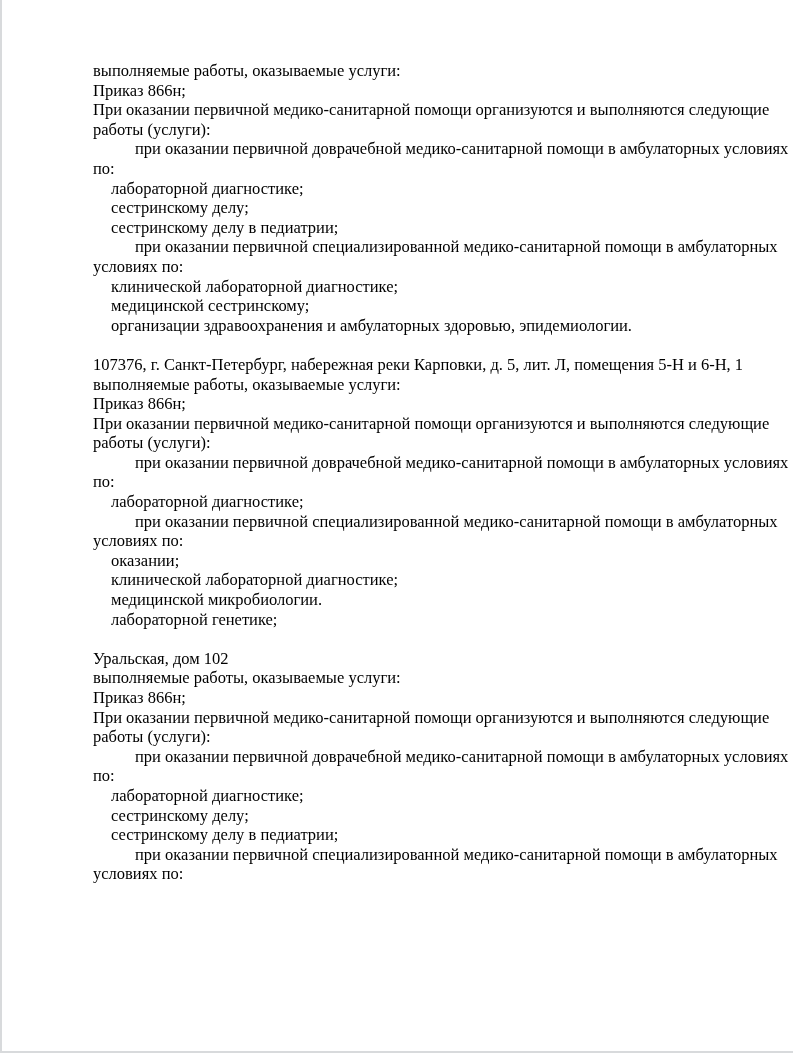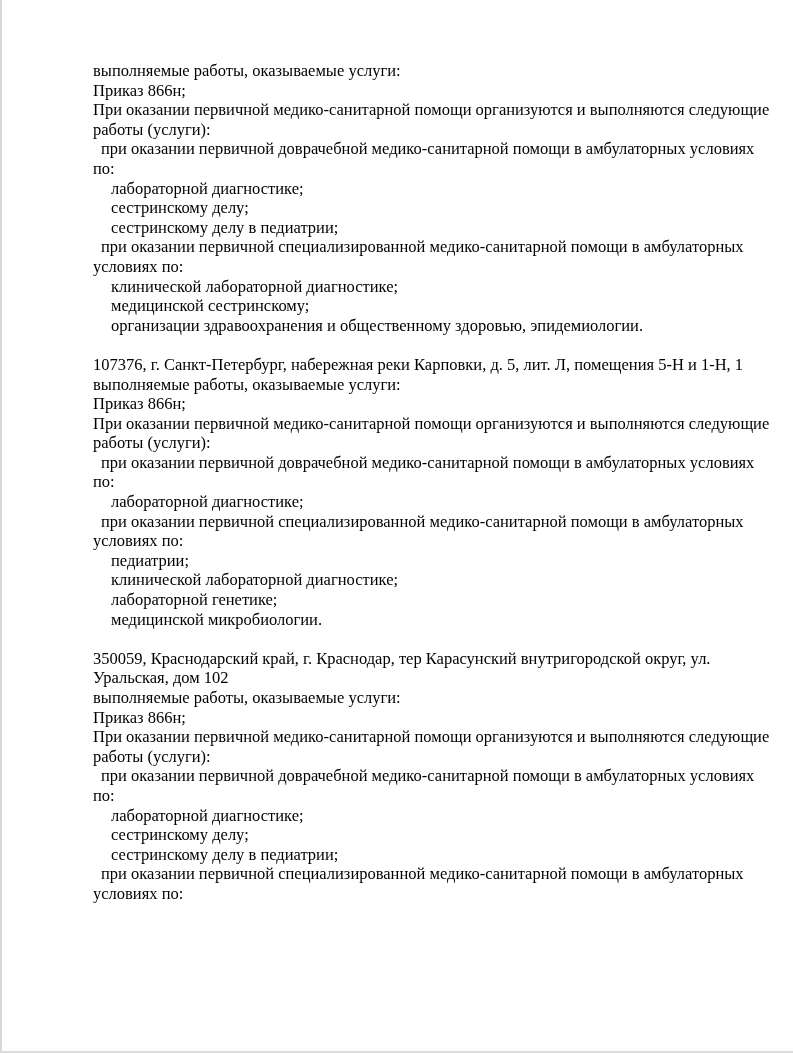--- a/index.html
+++ b/index.html
@@ -22,21 +22,21 @@
     padding: 61px 33px 0 91px;
     font-family: Liberation Serif, serif;
     font-size: 16.5px;
     line-height: 19.6px;
     color: #000000;
   }
   .section { margin: 0; }
   .section + .section { margin-top: 19.6px; }
   .line { white-space: pre; }
   .indent-0 { padding-left: 0; }
-  .indent-1 { padding-left: 8px; }
+  .indent-1 { padding-left: 8px; margin-left: 34px; }
   .indent-2 { padding-left: 18px; }
 </style>
 </head>
 <body>
 
 <div class="viewport">
   <div class="doc">
       <div class="section">
         <div class="line indent-0">выполняемые работы, оказываемые услуги:</div>
         <div class="line indent-0">Приказ 866н;</div>
@@ -44,40 +44,39 @@
         <div class="line indent-0">работы (услуги):</div>
         <div class="line indent-1">при оказании первичной доврачебной медико-санитарной помощи в амбулаторных условиях</div>
         <div class="line indent-0">по:</div>
         <div class="line indent-2">лабораторной диагностике;</div>
         <div class="line indent-2">сестринскому делу;</div>
         <div class="line indent-2">сестринскому делу в педиатрии;</div>
         <div class="line indent-1">при оказании первичной специализированной медико-санитарной помощи в амбулаторных</div>
         <div class="line indent-0">условиях по:</div>
         <div class="line indent-2">клинической лабораторной диагностике;</div>
         <div class="line indent-2">медицинской сестринскому;</div>
-        <div class="line indent-2">организации здравоохранения и общественному здоровью, эпидемиологии.</div>
+        <div class="line indent-2">организации здравоохранения и амбулаторных здоровью, эпидемиологии.</div>
       </div>
       <div class="section">
-        <div class="line indent-0">107376, г. Санкт-Петербург, набережная реки Карповки, д. 5, лит. Л, помещения 5-Н и 1-Н, 1</div>
+        <div class="line indent-0">107376, г. Санкт-Петербург, набережная реки Карповки, д. 5, лит. Л, помещения 5-Н и 6-Н, 1</div>
         <div class="line indent-0">выполняемые работы, оказываемые услуги:</div>
         <div class="line indent-0">Приказ 866н;</div>
         <div class="line indent-0">При оказании первичной медико-санитарной помощи организуются и выполняются следующие</div>
         <div class="line indent-0">работы (услуги):</div>
         <div class="line indent-1">при оказании первичной доврачебной медико-санитарной помощи в амбулаторных условиях</div>
         <div class="line indent-0">по:</div>
         <div class="line indent-2">лабораторной диагностике;</div>
         <div class="line indent-1">при оказании первичной специализированной медико-санитарной помощи в амбулаторных</div>
         <div class="line indent-0">условиях по:</div>
-        <div class="line indent-2">педиатрии;</div>
+        <div class="line indent-2">оказании;</div>
         <div class="line indent-2">клинической лабораторной диагностике;</div>
+        <div class="line indent-2">медицинской микробиологии.</div>
         <div class="line indent-2">лабораторной генетике;</div>
-        <div class="line indent-2">медицинской микробиологии.</div>
       </div>
       <div class="section">
-        <div class="line indent-0">350059, Краснодарский край, г. Краснодар, тер Карасунский внутригородской округ, ул.</div>
         <div class="line indent-0">Уральская, дом 102</div>
         <div class="line indent-0">выполняемые работы, оказываемые услуги:</div>
         <div class="line indent-0">Приказ 866н;</div>
         <div class="line indent-0">При оказании первичной медико-санитарной помощи организуются и выполняются следующие</div>
         <div class="line indent-0">работы (услуги):</div>
         <div class="line indent-1">при оказании первичной доврачебной медико-санитарной помощи в амбулаторных условиях</div>
         <div class="line indent-0">по:</div>
         <div class="line indent-2">лабораторной диагностике;</div>
         <div class="line indent-2">сестринскому делу;</div>
         <div class="line indent-2">сестринскому делу в педиатрии;</div>

